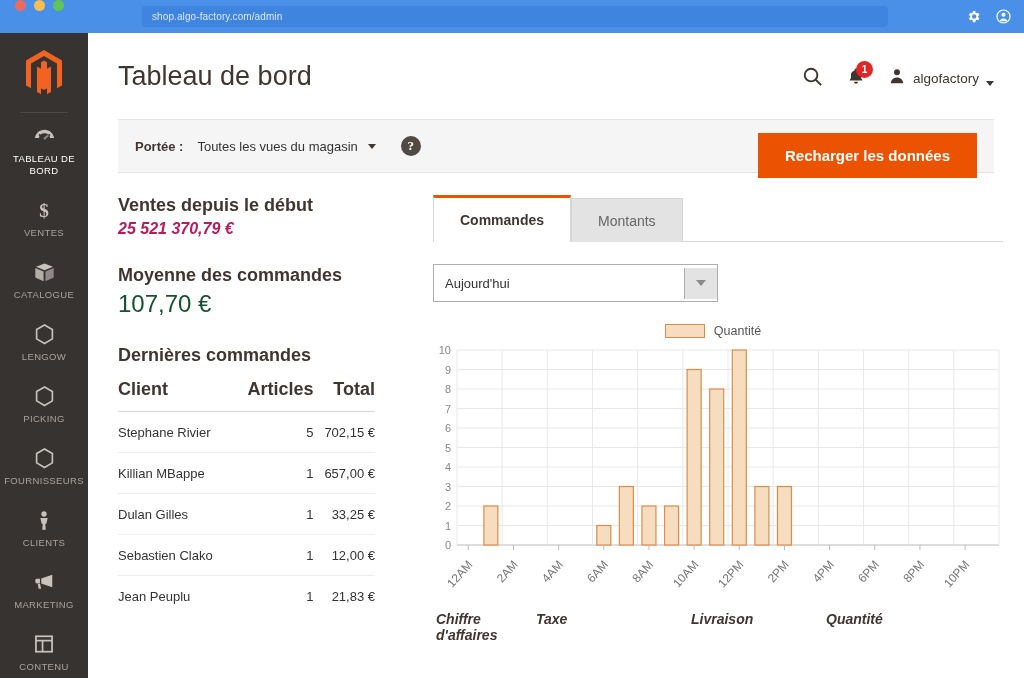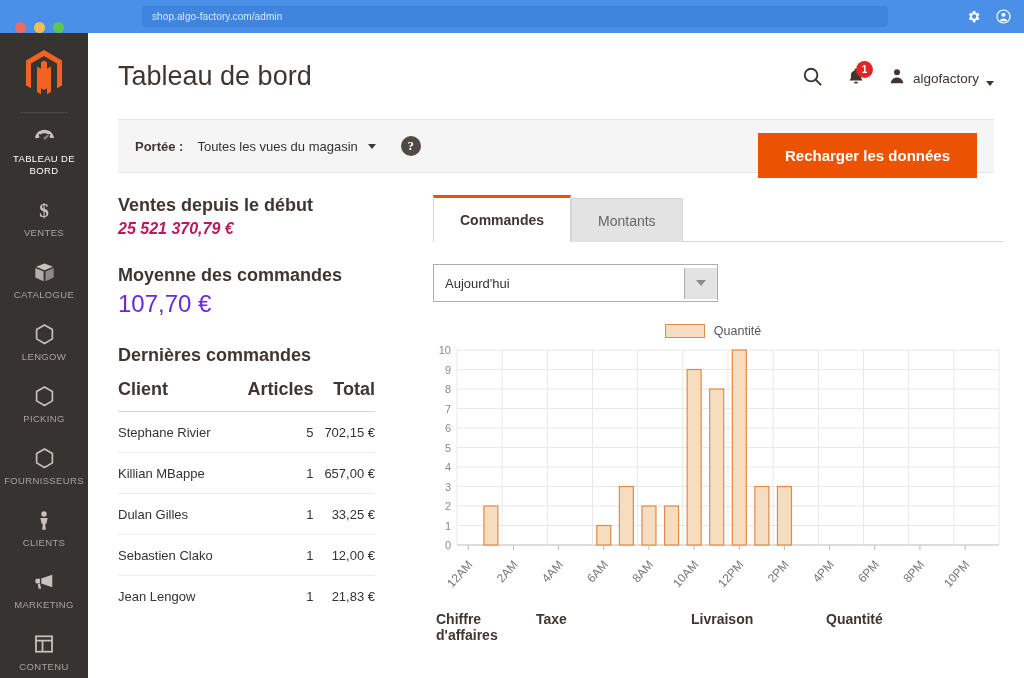--- a/index.html
+++ b/index.html
@@ -7,21 +7,21 @@
     width: 1024px; height: 678px;
     font-family: "Liberation Sans", sans-serif;
     background: #ffffff;
     overflow: hidden;
   }
 
   
   #browser-chrome {
     position: absolute; left: 0; top: 0; width: 1024px; height: 33px;
     background: #4a90e8;
-    display: flex; align-items: flex-end;
+    display: flex; align-items: flex-start;
   }
   .traffic-lights { display: flex; gap: 8px; margin-left: 15px; }
   .tl { width: 11px; height: 11px; border-radius: 50%; }
   .tl-red { background: #ed6a5e; }
   .tl-yellow { background: #f4bf4f; }
   .tl-green { background: #61c555; }
   #url-bar {
     position: absolute; left: 142px; top: 6px; width: 746px; height: 21px;
     background: #3f84de; border-radius: 4px;
     display: flex; align-items: center;
@@ -134,21 +134,21 @@
   #dash-body {
     display: flex; padding: 0 30px; margin-top: 22px;
   }
   #left-col { width: 290px; flex-shrink: 0; }
   #right-col { flex: 1; padding-left: 25px; }
 
   .stat-title {
     font-size: 18px; font-weight: bold; color: #41362f; margin-bottom: 4px;
   }
   .stat-value-lg { font-size: 16px; font-weight: bold; color: #be185d; font-style: italic; }
-  .stat-value-dk { font-size: 24px; color: #6d28d9; }
+  .stat-value-dk { font-size: 24px; color: #14532d; }
   .stat-block { margin-bottom: 27px; }
 
   #orders-title {
     font-size: 18px; font-weight: bold; color: #41362f; margin-bottom: 13px;
   }
   table.orders { width: 257px; border-collapse: collapse; }
   table.orders th {
     font-size: 18px; font-weight: bold; color: #41362f;
     text-align: left; padding: 0 0 11px 0;
     border-bottom: 1px solid #d6d6d6;
@@ -207,21 +207,21 @@
   }
   #legend-swatch {
     width: 40px; height: 14px; background: #f6ddc0; border: 1px solid #e08b4a;
   }
   #legend-label { font-size: 12.5px; color: #555; }
 
   #chart-svg { display: block; }
 
   
   #totals-row {
-    display: flex; margin-top: 14px; padding-left: 3px;
+    display: flex; margin-top: 14px; padding-left: 3px; font-style: italic;
   }
   .total-col { font-size: 14px; font-weight: bold; color: #41362f; }
 </style>
 </head>
 <body>
 
 <div id="browser-chrome">
   <div class="traffic-lights">
     <span class="tl tl-red"></span>
     <span class="tl tl-yellow"></span>
@@ -423,21 +423,21 @@
             <td>Dulan Gilles</td>
             <td class="num">1</td>
             <td class="num">33,25 €</td>
           </tr>
           <tr>
             <td>Sebastien Clako</td>
             <td class="num">1</td>
             <td class="num">12,00 €</td>
           </tr>
           <tr>
-            <td>Jean Lengow</td>
+            <td>Jean Peuplu</td>
             <td class="num">1</td>
             <td class="num">21,83 €</td>
           </tr>
         </tbody>
       </table>
     </div>
 
     <div id="right-col">
       <div id="tabs">
         <div class="tab active">Commandes</div>

